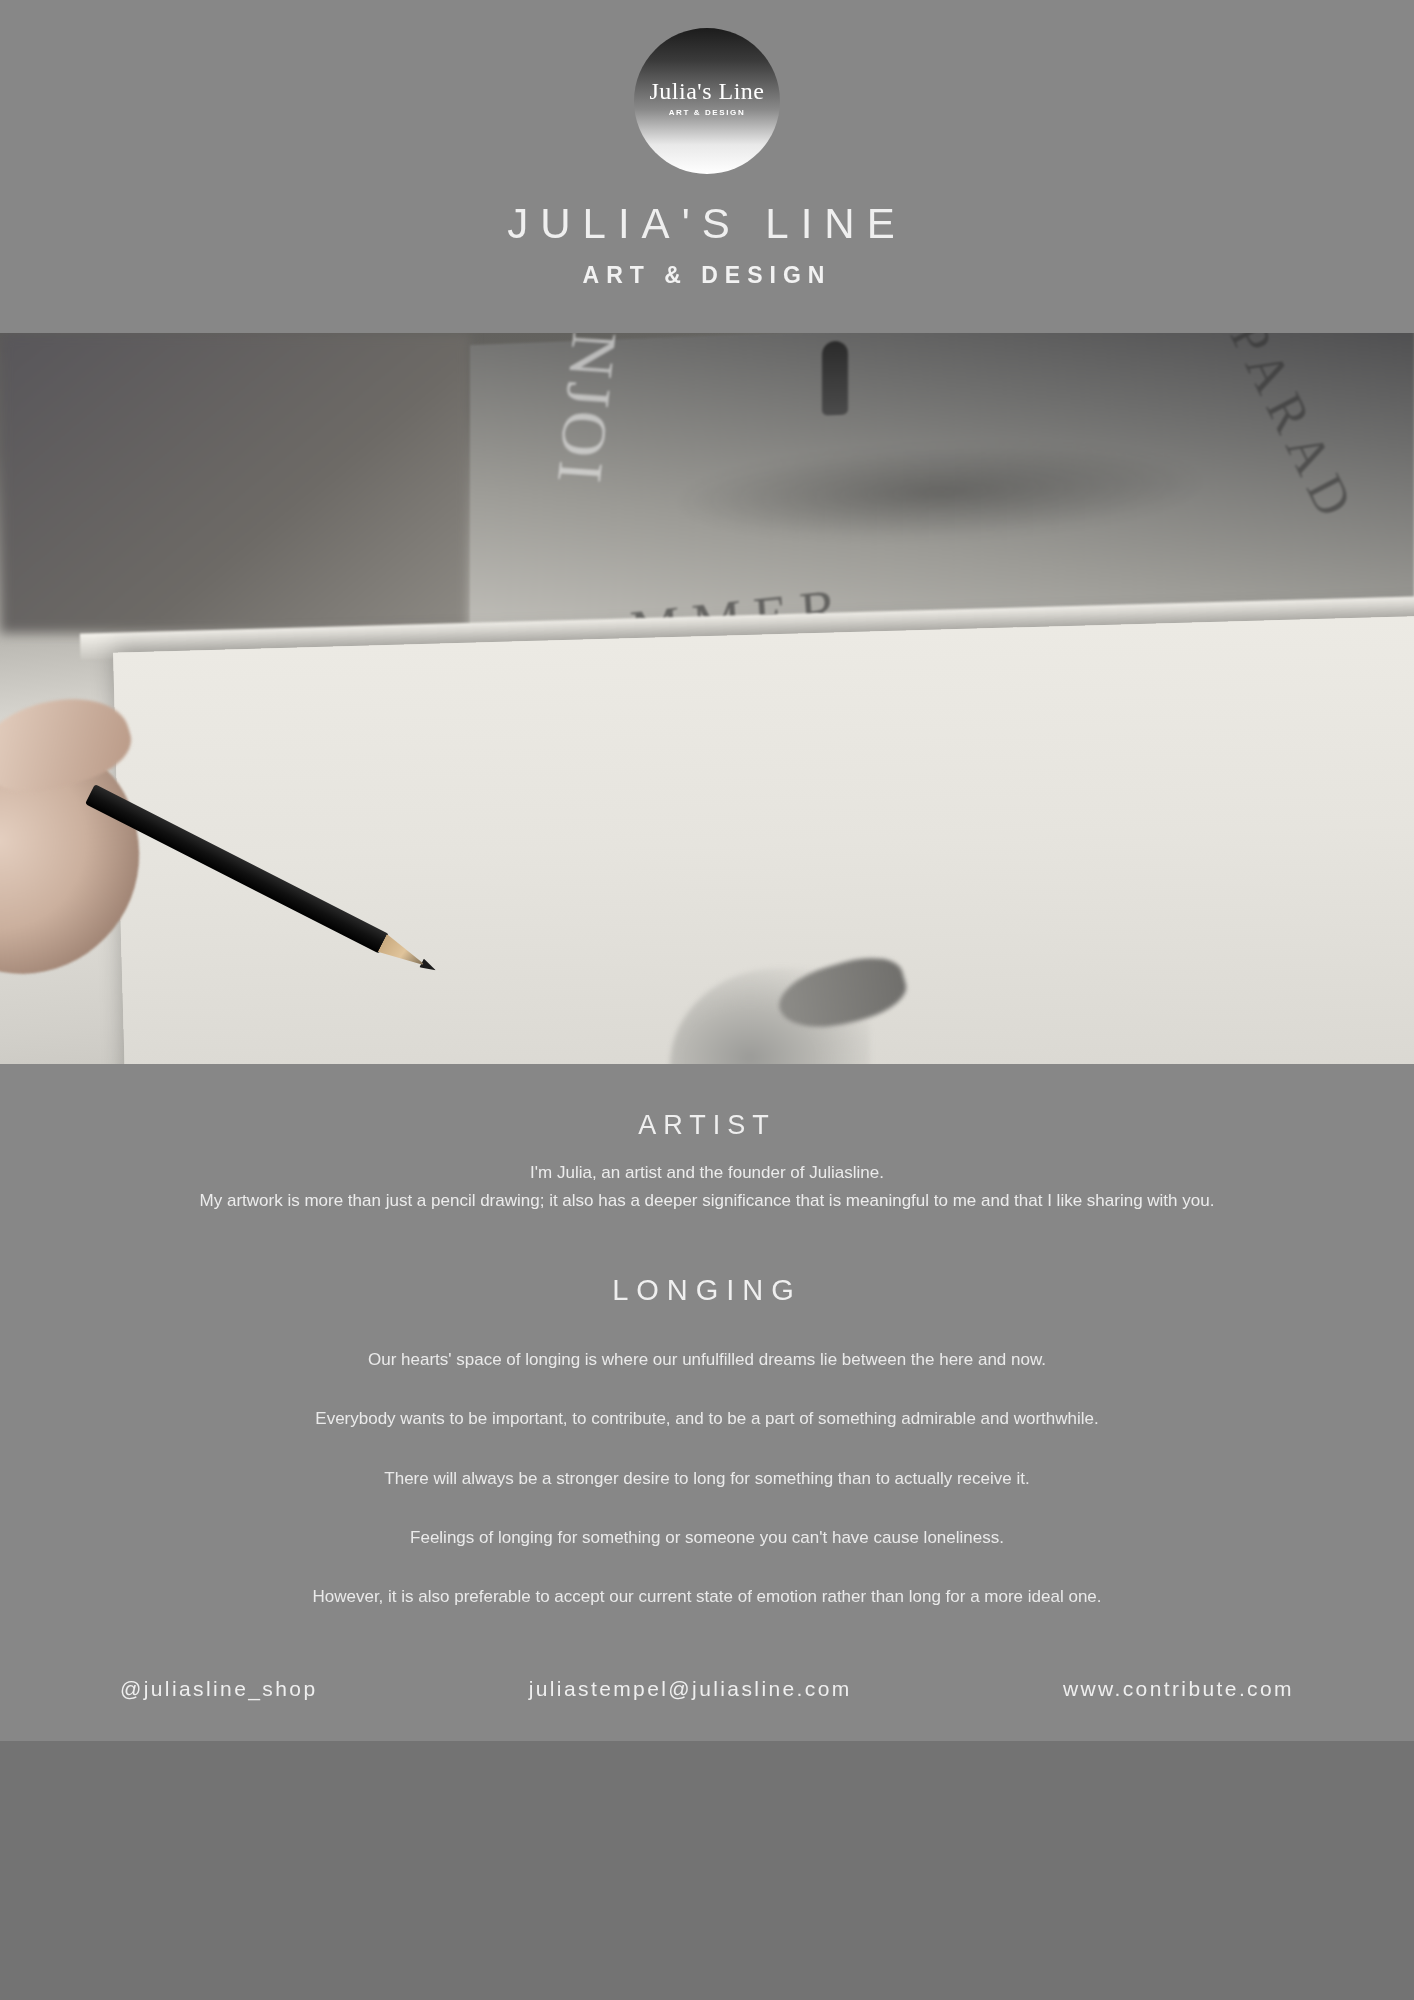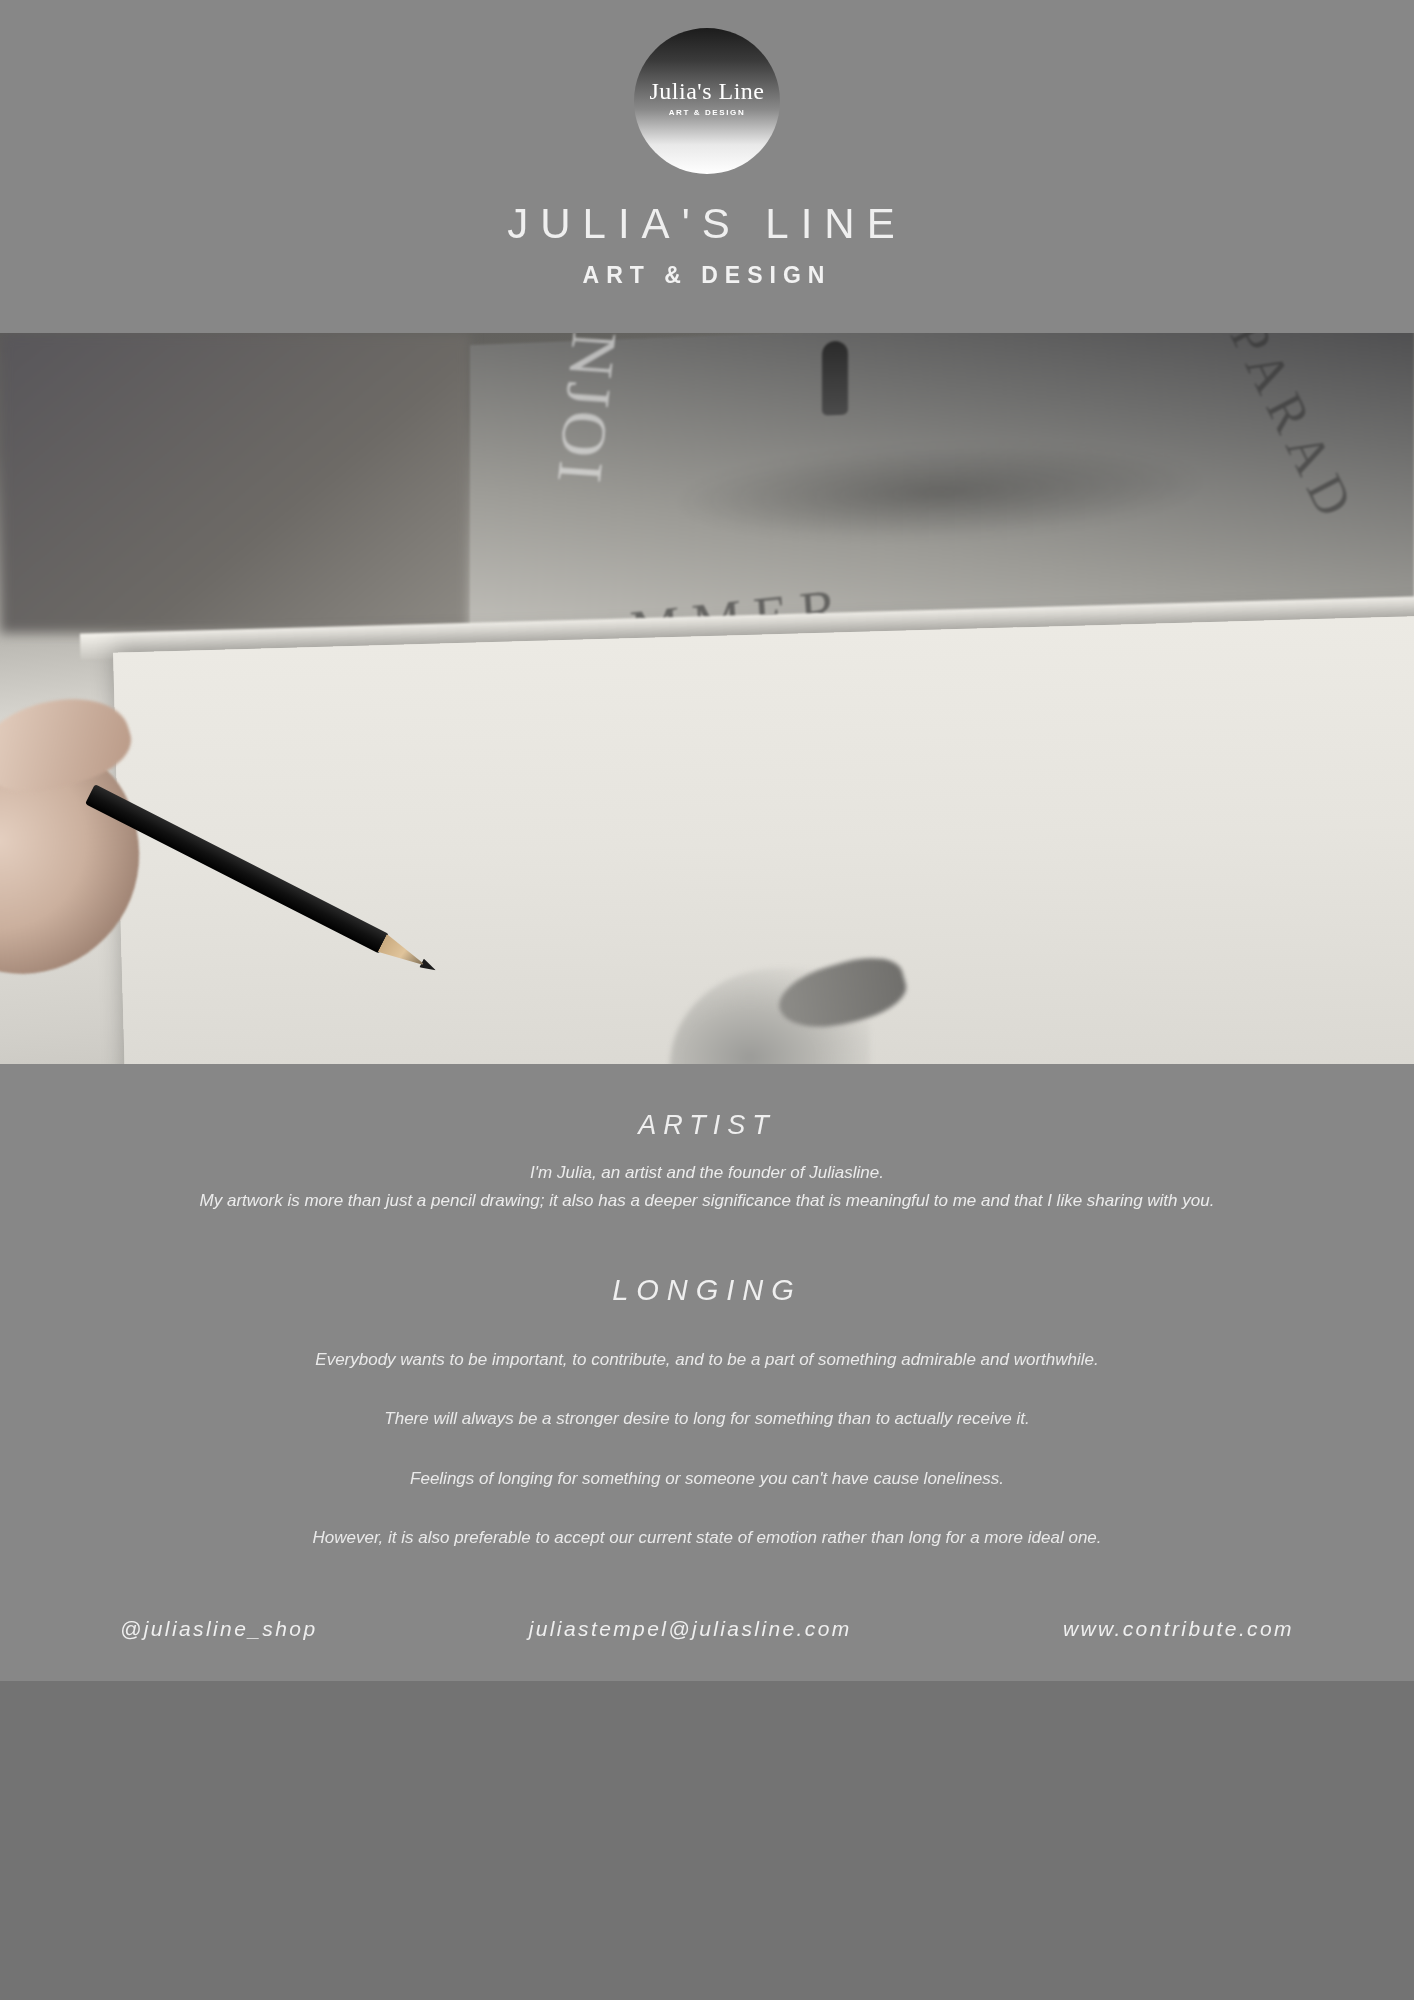--- a/index.html
+++ b/index.html
@@ -259,21 +259,20 @@
     width: 16px; height: 10px;
     background: #1b1b1b;
     clip-path: polygon(0 0, 100% 50%, 0 100%);
   }
 
   
   .content {
     width: 100%;
     padding: 46px 0 0 0;
     background: #878787;
-    font-style: italic;
   }
 
   .section-heading {
     text-align: center;
     color: #efefef;
     font-size: 27px;
     letter-spacing: 7px;
     font-weight: 300;
   }
 
@@ -372,20 +371,21 @@
   </div>
 
   <div class="content">
 
     <div class="section-heading">ARTIST</div>
     <div class="artist-para">I'm Julia, an artist and the founder of Juliasline.<br>My artwork is more than just a pencil drawing; it also has a deeper significance that is meaningful to me and that I like sharing with you.</div>
 
     <div class="heading-longing">LONGING</div>
 
     <ul class="longing-list">
+      <li>Our hearts' space of longing is where our unfulfilled dreams lie between the here and now.</li>
       <li>Everybody wants to be important, to contribute, and to be a part of something admirable and worthwhile.</li>
       <li>There will always be a stronger desire to long for something than to actually receive it.</li>
       <li>Feelings of longing for something or someone you can't have cause loneliness.</li>
       <li>However, it is also preferable to accept our current state of emotion rather than long for a more ideal one.</li>
     </ul>
 
     <div class="footer">
       <div class="footer-item">@juliasline_shop</div>
       <div class="footer-item">juliastempel@juliasline.com</div>
       <div class="footer-item">www.contribute.com</div>

